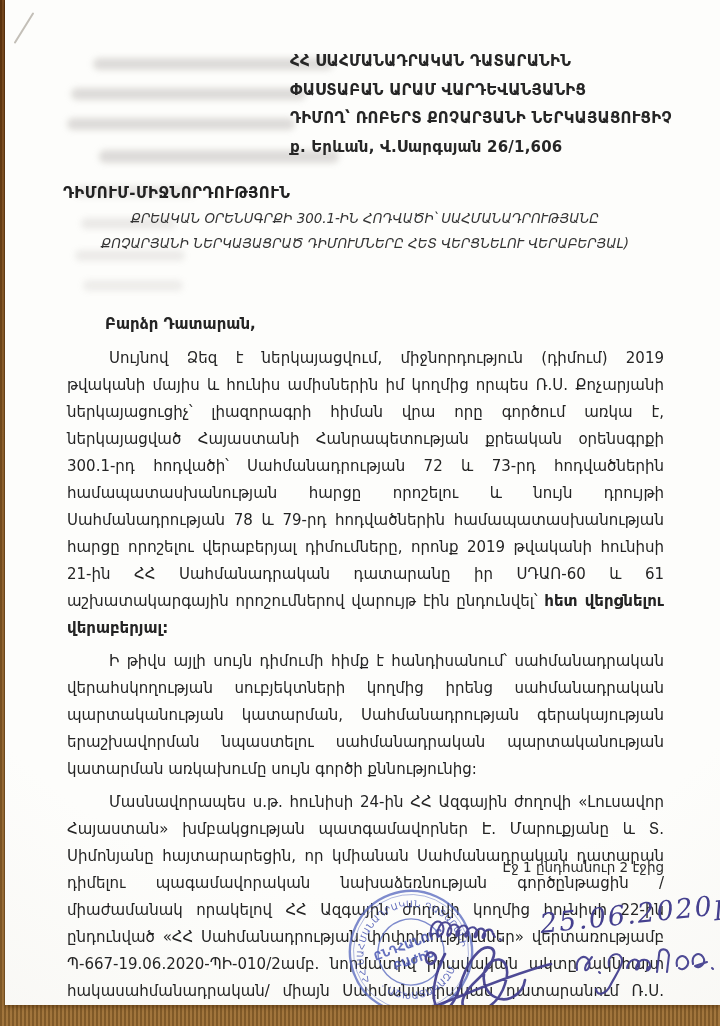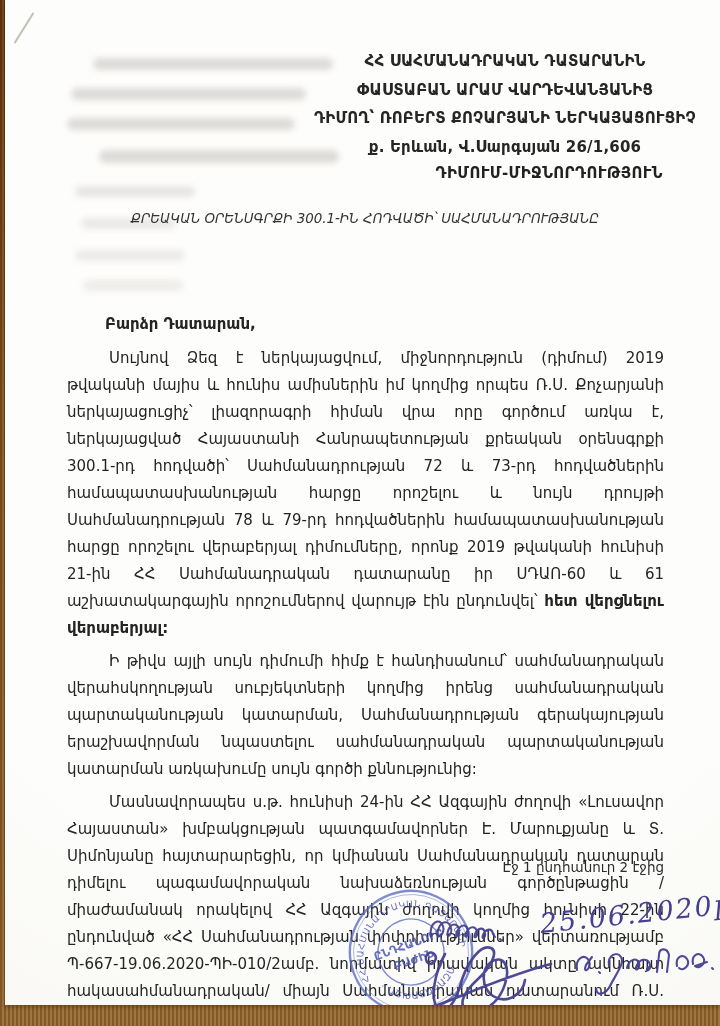--- a/index.html
+++ b/index.html
@@ -27,25 +27,25 @@
     position:absolute;left:18px;top:10px;width:2px;height:36px;
     background:#b4afa6;transform:rotate(32deg);border-radius:2px;opacity:.8;
   }
   
   .bleed{
     position:absolute;background:rgba(148,144,138,.30);
     filter:blur(3px);border-radius:6px;pointer-events:none;
   }
   .header-block{
     position:absolute;left:285px;top:47px;width:430px;
-    text-align:center;font-size:15px;font-weight:600;color:#262626;
+    font-size:15px;font-weight:600;color:#262626;
     line-height:28.5px;letter-spacing:.2px;
   }
   .doc-title{
-    position:absolute;left:58px;top:164px;width:600px;text-align:right;
+    position:absolute;left:58px;top:184px;width:600px;text-align:left;
     font-size:15px;font-weight:700;color:#222;letter-spacing:.4px;
   }
   .doc-subtitle{
     position:absolute;left:58px;top:206px;width:604px;text-align:center;
     font-style:italic;font-size:13.4px;font-weight:500;color:#333;line-height:25px;
   }
   .content{
     position:absolute;left:58px;top:303px;width:601px;
     font-size:15px;color:#242424;line-height:27px;text-align:justify;
   }
@@ -84,20 +84,21 @@
     <div>ՀՀ ՍԱՀՄԱՆԱԴՐԱԿԱՆ ԴԱՏԱՐԱՆԻՆ</div>
     <div>ՓԱՍՏԱԲԱՆ ԱՐԱՄ ՎԱՐԴԵՎԱՆՅԱՆԻՑ</div>
     <div>ԴԻՄՈՂ՝ ՌՈԲԵՐՏ ՔՈՉԱՐՅԱՆԻ ՆԵՐԿԱՅԱՑՈՒՑԻՉ</div>
     <div>ք. Երևան, Վ.Սարգսյան 26/1,606</div>
   </div>
 
   <div class="doc-title">ԴԻՄՈՒՄ-ՄԻՋՆՈՐԴՈՒԹՅՈՒՆ</div>
 
   <div class="doc-subtitle">
     <div>ՔՐԵԱԿԱՆ ՕՐԵՆՍԳՐՔԻ 300.1-ԻՆ ՀՈԴՎԱԾԻ՝ ՍԱՀՄԱՆԱԴՐՈՒԹՅԱՆԸ</div>
+    <div>ՔՈՉԱՐՅԱՆԻ ՆԵՐԿԱՅԱՑՐԱԾ ԴԻՄՈՒՄՆԵՐԸ ՀԵՏ ՎԵՐՑՆԵԼՈՒ ՎԵՐԱԲԵՐՅԱԼ)</div>
   </div>
 
   <div class="content">
     <p class="salutation">Բարձր Դատարան,</p>
     <p class="body-p"><span>Սույնով Ձեզ է ներկայացվում, միջնորդություն (դիմում) 2019 թվականի մայիս և հունիս ամիսներին իմ կողմից որպես Ռ.Ս. Քոչարյանի ներկայացուցիչ՝ լիազորագրի հիման վրա որը գործում առկա է, ներկայացված Հայաստանի Հանրապետության քրեական օրենսգրքի 300.1-րդ հոդվածի՝ Սահմանադրության 72 և 73-րդ հոդվածներին համապատասխանության հարցը որոշելու և նույն դրույթի Սահմանադրության 78 և 79-րդ հոդվածներին համապատասխանության հարցը որոշելու վերաբերյալ դիմումները, որոնք 2019 թվականի հունիսի 21-ին ՀՀ Սահմանադրական դատարանը իր ՍԴԱՈ-60 և 61 աշխատակարգային որոշումներով վարույթ էին ընդունվել՝</span> <b>հետ վերցնելու վերաբերյալ:</b></p>
     <p class="body-p"><span>Ի թիվս այլի սույն դիմումի հիմք է հանդիսանում՝ սահմանադրական վերահսկողության սուբյեկտների կողմից իրենց սահմանադրական պարտականության կատարման, Սահմանադրության գերակայության երաշխավորման նպաստելու սահմանադրական պարտականության կատարման առկախումը սույն գործի քննությունից:</span></p>
     <p class="body-p"><span>Մասնավորապես ս.թ. հունիսի 24-ին ՀՀ Ազգային ժողովի «Լուսավոր Հայաստան» խմբակցության պատգամավորներ Է. Մարուքյանը և Տ. Սիմոնյանը հայտարարեցին, որ կմիանան Սահմանադրական դատարան դիմելու պագամավորական նախաձեռնության գործընթացին /միաժամանակ որակելով ՀՀ Ազգային ժողովի կողմից հունիսի 22-ին ընդունված «ՀՀ Սահմանադրության փոփոխություններ» վերտառությամբ Պ-667-19.06.2020-ՊԻ-010/2ամբ. նորմատիվ իրավական ակտը ակնհայտ հակասահմանադրական/ միայն Սահմանադրական դատարանում Ռ.Ս. Քոչարյանի գործի քննության ավարտից հետո:</span> <b>Անընդունելի են նման շահարկումները սահմանադրական պարտականությունների կատարման հաշվին:</b></p>
   </div>
 
   <div class="page-note">Էջ 1 ընդհանուր 2 էջից</div>

